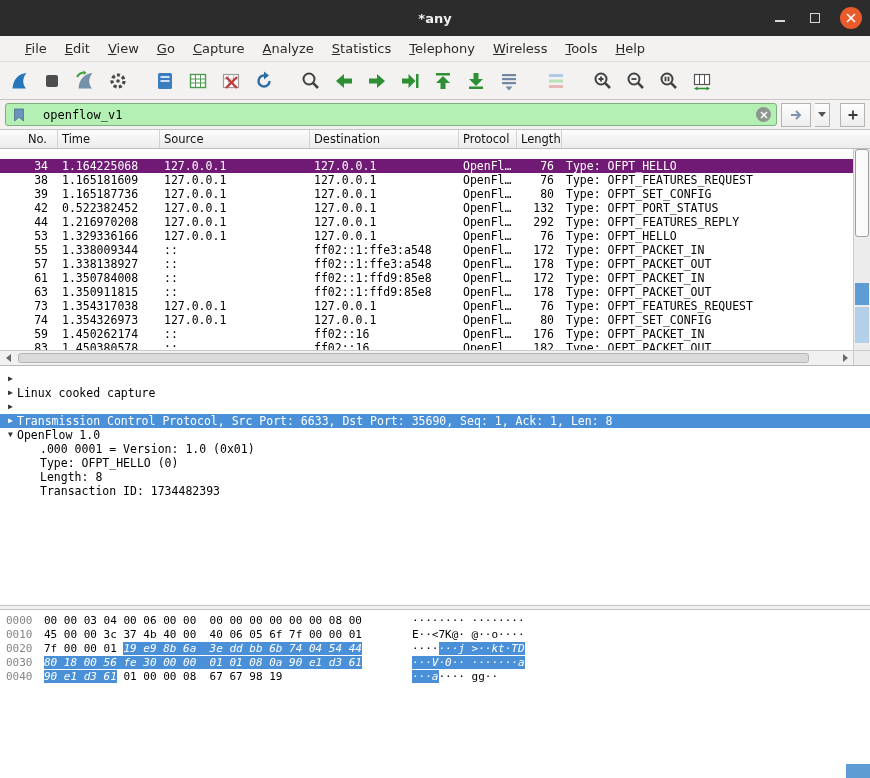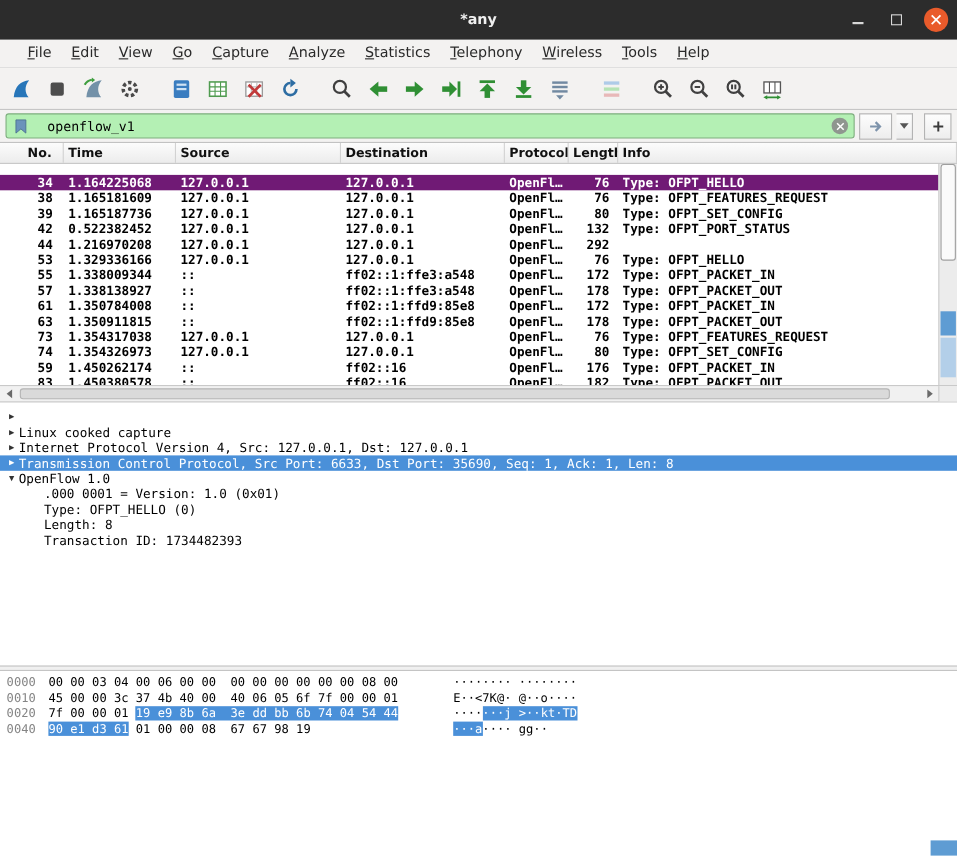--- a/index.html
+++ b/index.html
@@ -41,21 +41,21 @@
                   display: flex; align-items: center; justify-content: center; }
   .fbtn { height: 24px; background: linear-gradient(#fdfdfd, #ededed); border: 1px solid #b3b3b3;
           display: flex; align-items: center; justify-content: center; }
   .filter-apply { width: 30px; }
   .filter-dd { width: 15px; border-left: none; }
   .chev { width: 0; height: 0; border-left: 4px solid transparent; border-right: 4px solid transparent;
           border-top: 5px solid #555; }
   .filter-add { width: 25px; margin-left: 6px; }
 
   
-  .pgrid { display: grid; grid-template-columns: 58px 102px 150px 149px 58px 45px 1fr; font-weight: bold; }
+  .pgrid { display: grid; grid-template-columns: 58px 102px 150px 149px 58px 45px 1fr; }
   .pheader { height: 19px; flex: none; background: linear-gradient(#fcfcfc, #ececec); border-bottom: 1px solid #bdbdbd; }
   .hcell { padding: 2px 4px 0 4px; font-size: 11.5px; color: #111; border-right: 1px solid #d2d2d2;
            overflow: hidden; white-space: pre; }
   .pbody-wrap { height: 201px; flex: none; position: relative; overflow: hidden; background: #fff; }
   .prow { height: 14px; }
   .pcell { font-family: "DejaVu Sans Mono", "Liberation Mono", monospace; font-size: 11.5px; line-height: 14px;
            overflow: hidden; white-space: pre; padding: 0 4px; color: #000; }
   .c-no  { text-align: right; padding-right: 10px; }
   .c-len { text-align: right; padding-right: 8px; }
   .prow.sel { background: #701a75; margin-top: 10px; }
@@ -92,21 +92,21 @@
   
   .splitter { height: 5px; flex: none; background: #f0f0f0; border-top: 1px solid #c4c4c4; border-bottom: 1px solid #c4c4c4; }
 
   
   .hexpane { flex: 1; background: #fff; padding-top: 4px; position: relative;
              font-family: "DejaVu Sans Mono", "Liberation Mono", monospace; font-size: 11px; }
   .hrow { height: 14px; line-height: 14px; white-space: pre; color: #000; }
   .hoff { display: inline-block; width: 34px; margin-left: 6px; color: #858585; }
   .hhex { display: inline-block; width: 344px; margin-left: 4px; }
   .hascii { display: inline-block; margin-left: 24px; }
-  .hl { background: #4a90d9; color: #fff; }
+  .hl { background: #4a90d9; color: #fff; font-style: italic; }
   .hexmark { position: absolute; right: 0; bottom: 0; width: 24px; height: 14px; background: #5e9cd3; }
 </style>
 </head>
 <body>
 
 <div class="app">
 
   <div class="titlebar">
     <span class="title">*any</span>
     <div class="win-controls">
@@ -305,21 +305,20 @@
       </span>
   </div>
 
   <div class="pheader pgrid">
       <span class="hcell c-no">No.</span>
       <span class="hcell c-time">Time</span>
       <span class="hcell c-src">Source</span>
       <span class="hcell c-dst">Destination</span>
       <span class="hcell c-proto">Protocol</span>
       <span class="hcell c-len">Length</span>
-      <span class="hcell c-info">Info</span>
     </div>
 
   <div class="pbody-wrap">
     <div>
         <div class="prow pgrid sel">
           <span class="pcell c-no">34</span>
           <span class="pcell c-time">1.164225068</span>
           <span class="pcell c-src">127.0.0.1</span>
           <span class="pcell c-dst">127.0.0.1</span>
           <span class="pcell c-proto">OpenFl…</span>
@@ -353,20 +352,21 @@
           <span class="pcell c-len">132</span>
           <span class="pcell c-info">Type: OFPT_PORT_STATUS</span>
         </div>
         <div class="prow pgrid">
           <span class="pcell c-no">44</span>
           <span class="pcell c-time">1.216970208</span>
           <span class="pcell c-src">127.0.0.1</span>
           <span class="pcell c-dst">127.0.0.1</span>
           <span class="pcell c-proto">OpenFl…</span>
           <span class="pcell c-len">292</span>
+          <span class="pcell c-info">Type: OFPT_FEATURES_REPLY</span>
         </div>
         <div class="prow pgrid">
           <span class="pcell c-no">53</span>
           <span class="pcell c-time">1.329336166</span>
           <span class="pcell c-src">127.0.0.1</span>
           <span class="pcell c-dst">127.0.0.1</span>
           <span class="pcell c-proto">OpenFl…</span>
           <span class="pcell c-len">76</span>
           <span class="pcell c-info">Type: OFPT_HELLO</span>
         </div>
@@ -468,34 +468,35 @@
       </div>
     <span class="hs-arrow">
         <span class="tri-right"></span>
       </span>
     <span class="hs-corner"></span>
   </div>
 
   <div class="details">
       <div class="dline"><span class="darrow">▶</span></div>
       <div class="dline"><span class="darrow">▶</span><span class="dtext">Linux cooked capture</span></div>
-      <div class="dline"><span class="darrow">▶</span><span class="dtext">Internet Protocol Version 4, Src: 127.0.0.1, Dst: 127.0.0.1</span></div>
+      <div class="dline"><span class="darrow">▶</span></div>
       <div class="dline sel"><span class="darrow">▶</span><span class="dtext">Transmission Control Protocol, Src Port: 6633, Dst Port: 35690, Seq: 1, Ack: 1, Len: 8</span></div>
       <div class="dline"><span class="darrow">▼</span><span class="dtext">OpenFlow 1.0</span></div>
       <div class="dline ind"><span class="darrow"></span><span class="dtext">.000 0001 = Version: 1.0 (0x01)</span></div>
       <div class="dline ind"><span class="darrow"></span><span class="dtext">Type: OFPT_HELLO (0)</span></div>
       <div class="dline ind"><span class="darrow"></span><span class="dtext">Length: 8</span></div>
       <div class="dline ind"><span class="darrow"></span><span class="dtext">Transaction ID: 1734482393</span></div>
     </div>
 
   <div class="splitter"></div>
 
   <div class="hexpane">
     <div>
         <div class="hrow"><span class="hoff">0000</span><span class="hhex"><span>00 00 03 04 00 06 00 00  00 00 00 00 00 00 08 00</span></span><span class="hascii"><span>········ ········</span></span></div>
         <div class="hrow"><span class="hoff">0010</span><span class="hhex"><span>45 00 00 3c 37 4b 40 00  40 06 05 6f 7f 00 00 01</span></span><span class="hascii"><span>E··&lt;7K@· @··o····</span></span></div>
         <div class="hrow"><span class="hoff">0020</span><span class="hhex"><span>7f 00 00 01 </span><span class="hl">19 e9 8b 6a  3e dd bb 6b 74 04 54 44</span></span><span class="hascii"><span>····</span><span class="hl">···j &gt;··kt·TD</span></span></div>
+        <div class="hrow"><span class="hoff">0030</span><span class="hhex"><span class="hl">80 18 00 56 fe 30 00 00  01 01 08 0a 90 e1 d3 61</span></span><span class="hascii"><span class="hl">···V·0·· ·······a</span></span></div>
         <div class="hrow"><span class="hoff">0040</span><span class="hhex"><span class="hl">90 e1 d3 61</span><span> 01 00 00 08  67 67 98 19</span></span><span class="hascii"><span class="hl">···a</span><span>···· gg··</span></span></div>
       </div>
     <div class="hexmark"></div>
   </div>
 
 </div>
 
 </body></html>

